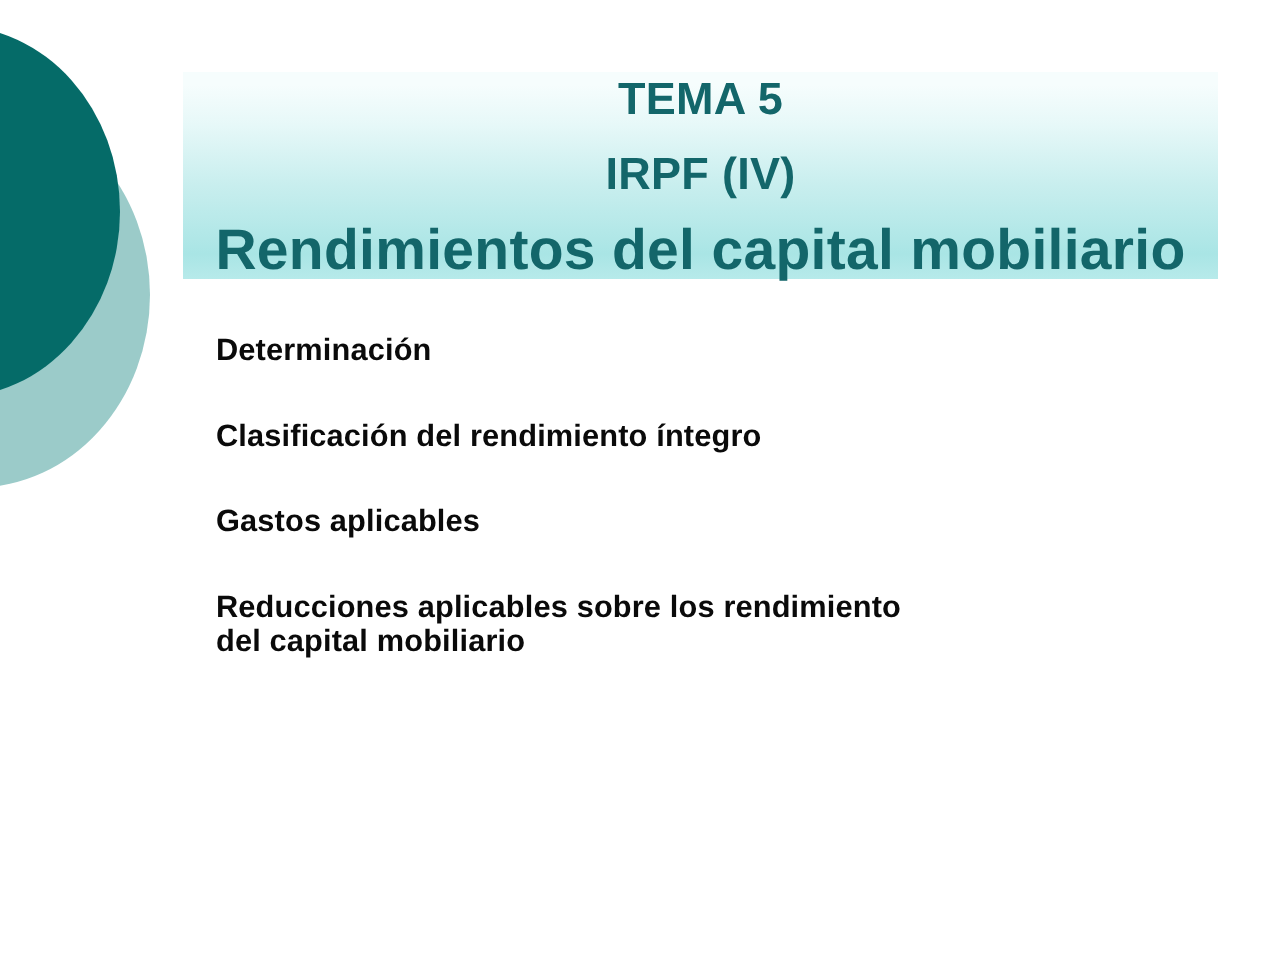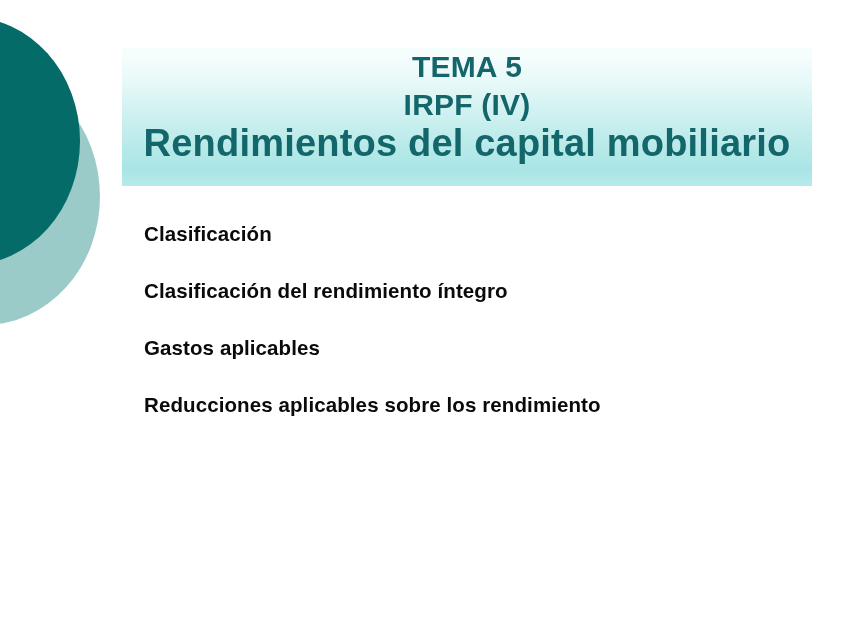--- a/index.html
+++ b/index.html
@@ -52,21 +52,21 @@
   #title-banner {
     position: absolute;
     left: 122px;
     top: 48px;
     width: 690px;
     height: 138px;
     z-index: 5;
     display: flex;
     flex-direction: column;
     align-items: center;
-    justify-content: flex-start;
+    justify-content: space-between;
     box-sizing: border-box;
   }
   .title-line {
     font-weight: bold;
     font-size: 30px;
     line-height: 38px;
     letter-spacing: 0.2px;
     white-space: nowrap;
     text-align: center;
   }
@@ -108,26 +108,27 @@
   </div>
 
   <div id="title-banner" style="background: linear-gradient(rgb(246, 253, 253) 0%, rgb(246, 253, 253) 6%, rgb(230, 248, 248) 26%, rgb(200, 238, 238) 55%, rgb(169, 229, 229) 88%, rgb(183, 234, 234) 100%);">
     <div class="title-line line-1" style="color: rgb(19, 102, 106);">TEMA 5</div>
     <div class="title-line line-2" style="color: rgb(19, 102, 106);">IRPF (IV)</div>
     <div class="title-line line-3" style="color: rgb(19, 102, 106);">Rendimientos del capital mobiliario</div>
   </div>
 
   <div id="body-list">
     <div class="body-item" style="color: rgb(10, 10, 10);">
-      <span class="wrap-line">Clasificación</span>
+      <span class="wrap-line">Determinación</span>
     </div>
     <div class="body-item" style="color: rgb(10, 10, 10);">
       <span class="wrap-line">Clasificación del rendimiento íntegro</span>
     </div>
     <div class="body-item" style="color: rgb(10, 10, 10);">
       <span class="wrap-line">Gastos aplicables</span>
     </div>
     <div class="body-item" style="color: rgb(10, 10, 10);">
       <span class="wrap-line">Reducciones aplicables sobre los rendimiento</span>
+      <span class="wrap-line">del capital mobiliario</span>
     </div>
   </div>
 
 </div>
 
 </body></html>

